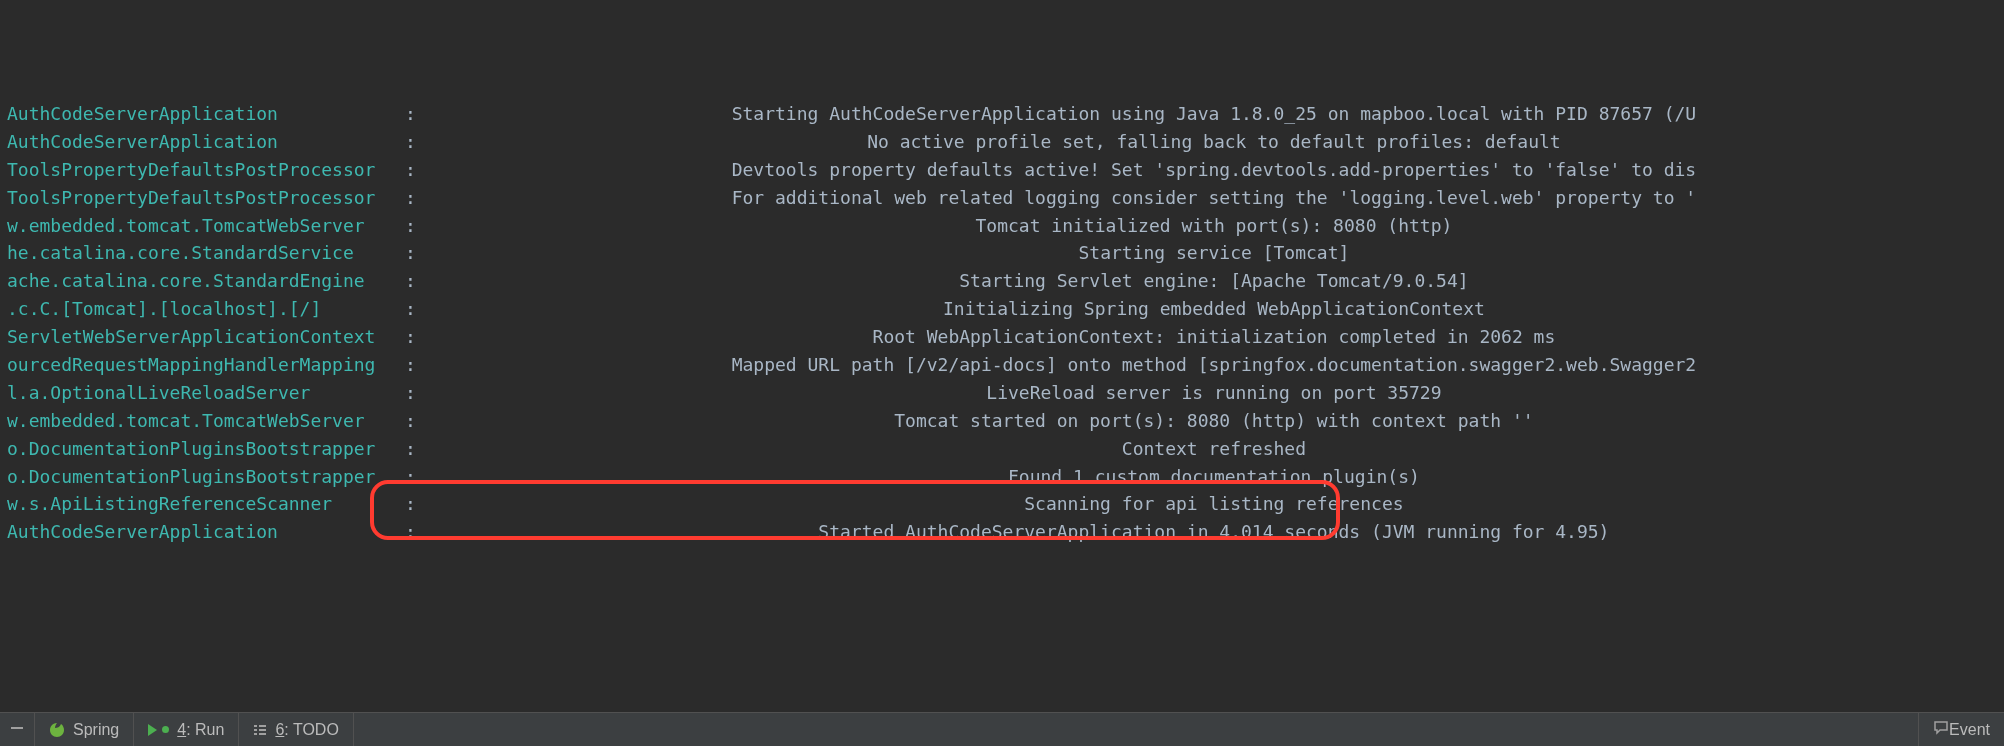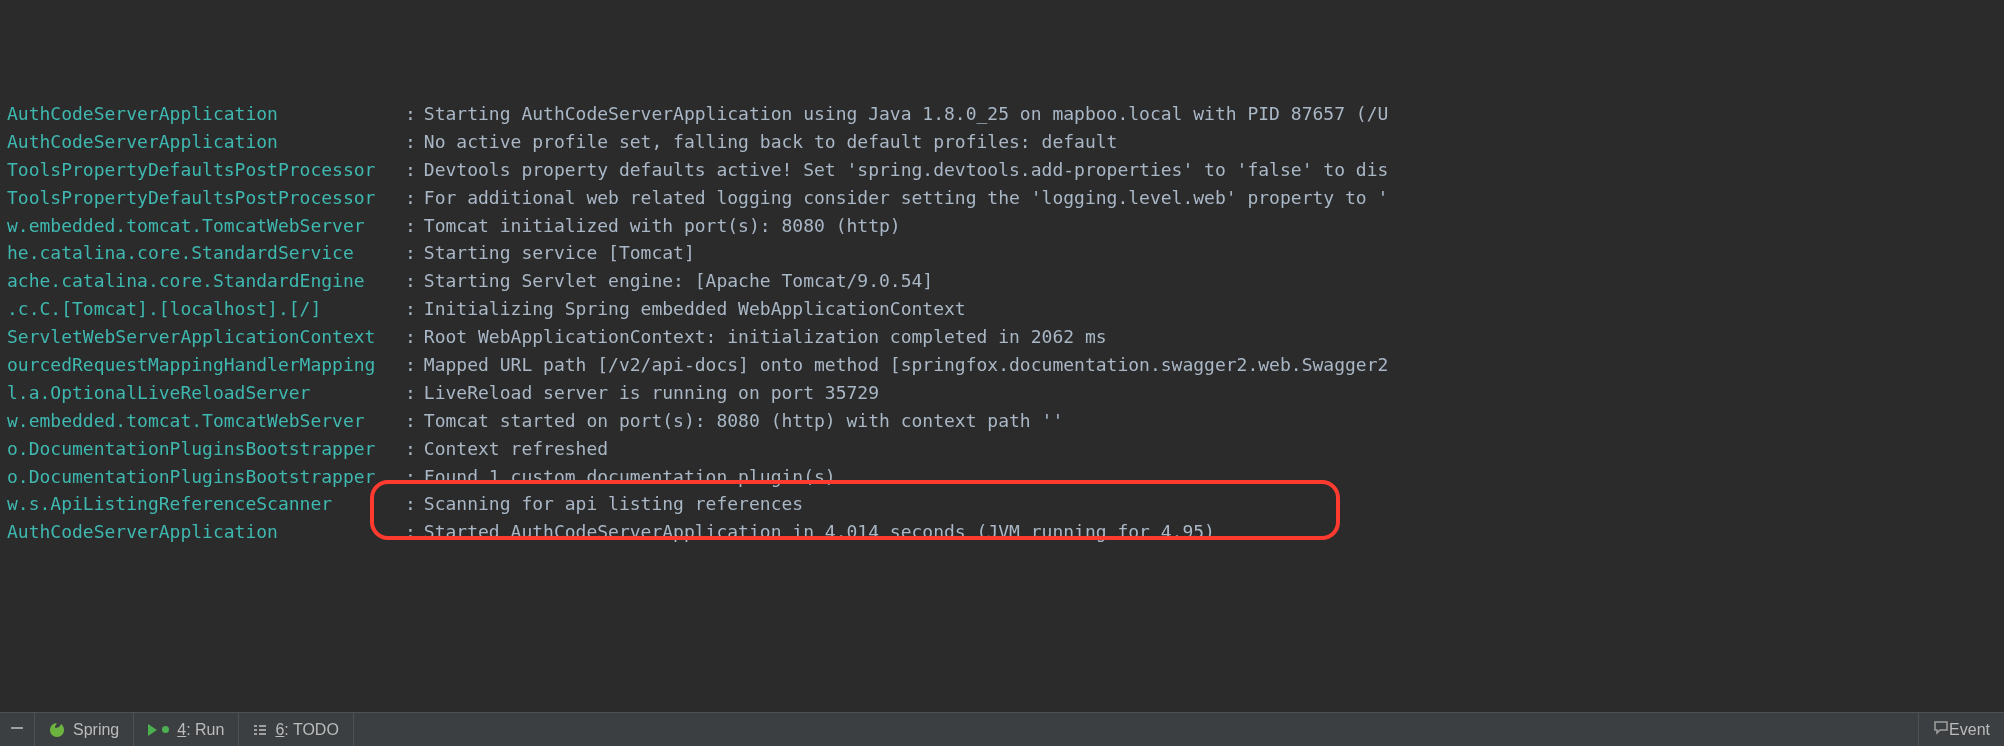--- a/index.html
+++ b/index.html
@@ -19,21 +19,21 @@
     line-height: 1.55;
     overflow: hidden;
   }
   .log-line { display: flex; padding-left: 7px; }
   .logger {
     color: #3eb8b0;
     min-width: 390px;
     overflow: hidden;
   }
   .sep { color: #a9b7c6; padding: 0 8px; }
-  .msg { color: #a9b7c6; flex: 1; overflow: hidden; white-space: pre; }
+  .msg { color: #a9b7c6; flex: 1; overflow: hidden; white-space: pre; text-align: center; }
   .highlight-box {
     position: absolute;
     border: 4px solid #ff3b30;
     border-radius: 18px;
     left: 370px;
     top: 480px;
     width: 970px;
     height: 60px;
     pointer-events: none;
   }

